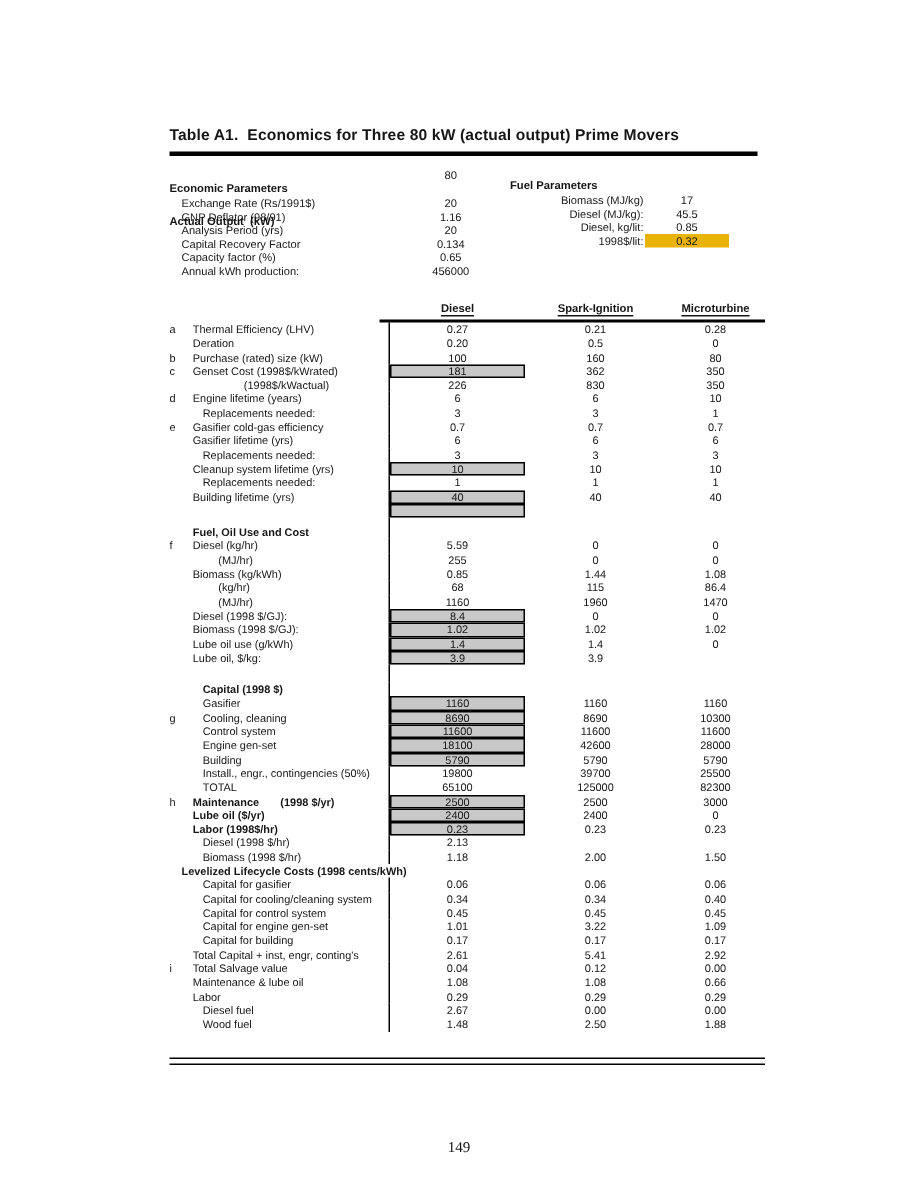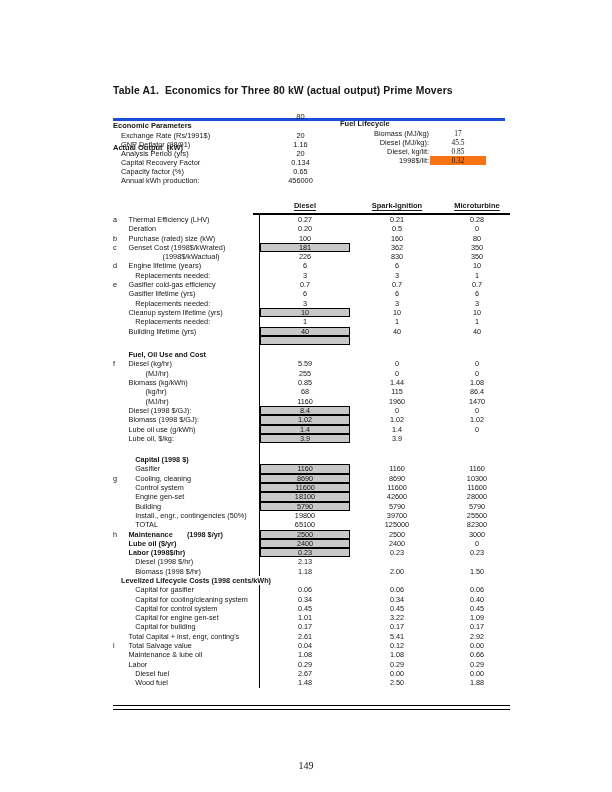--- a/index.html
+++ b/index.html
@@ -1,36 +1,36 @@
 <!DOCTYPE html>
 <html><head>
 <meta charset="utf-8">
 <style>
   html,body{margin:0;padding:0;background:#e8e8e8;}
   .page{position:relative;width:612px;height:792px;background:#ffffff;
         font-family:"Liberation Sans",sans-serif;color:#161616;overflow:hidden;}
 
   
   .title{position:absolute;left:113px;top:85px;width:392px;font-size:10.4px;
-         font-weight:bold;border-bottom:3px solid #1d4ed8;padding-bottom:22px;letter-spacing:.1px;}
+         font-weight:bold;border-bottom:3px solid #000000;padding-bottom:5px;letter-spacing:.1px;}
 
   
   .ao-label{position:absolute;left:113px;top:112px;font-size:7.5px;font-weight:bold;margin-top:31px;}
   .ao-value{position:absolute;left:258px;top:112px;width:85px;font-size:7.5px;text-align:center;}
   .econ-heading{position:absolute;left:113px;top:121px;font-size:7.5px;font-weight:bold;}
   .econ-items{position:absolute;left:121px;top:130.5px;width:230px;}
   .p-row{position:relative;height:9.1px;font-size:7.4px;line-height:9.1px;}
   .p-label{white-space:nowrap;}
   .p-value{position:absolute;left:137px;top:0;width:85px;text-align:center;}
   .fuel-heading{position:absolute;left:340px;top:119px;font-size:7.5px;font-weight:bold;}
   .fuel-items{position:absolute;left:337px;top:128.5px;width:160px;}
   .f-row{display:flex;height:9.1px;font-size:7.4px;line-height:9.1px;}
   .f-label{width:92px;text-align:right;white-space:nowrap;}
-  .f-value{width:56px;text-align:center;margin-left:1px;font-family:Liberation Serif, serif;}
-  .f-value.shaded{background:#f97316;}
+  .f-value{width:56px;text-align:center;margin-left:1px;}
+  .f-value.shaded{background:#eab308;}
 
   
   .col-headers{position:absolute;left:260px;top:201px;width:250px;display:flex;}
   .col-h{font-size:7.5px;font-weight:bold;text-align:center;
          text-decoration:underline;text-underline-offset:2px;}
   .col-h.h-d{width:90px}.col-h.h-s{width:94px}.col-h.h-m{width:66px}
   .header-rule{position:absolute;left:253px;top:213px;width:257px;height:2px;background:#000;}
 
   
   .table-rows{position:absolute;left:113px;top:215px;width:397px;}
@@ -87,21 +87,21 @@
       <div class="p-row">
     <span class="p-label">Capacity factor (%)</span>
     <span class="p-value">0.65</span>
   </div>
       <div class="p-row">
     <span class="p-label">Annual kWh production:</span>
     <span class="p-value">456000</span>
   </div>
     </div>
 
-  <div class="fuel-heading">Fuel Lifecycle</div>
+  <div class="fuel-heading">Fuel Parameters</div>
   <div class="fuel-items" id="fuel-items">
       <div class="f-row">
     <span class="f-label">Biomass (MJ/kg)</span>
     <span class="f-value">17</span>
   </div>
       <div class="f-row">
     <span class="f-label">Diesel (MJ/kg):</span>
     <span class="f-value">45.5</span>
   </div>
       <div class="f-row">

